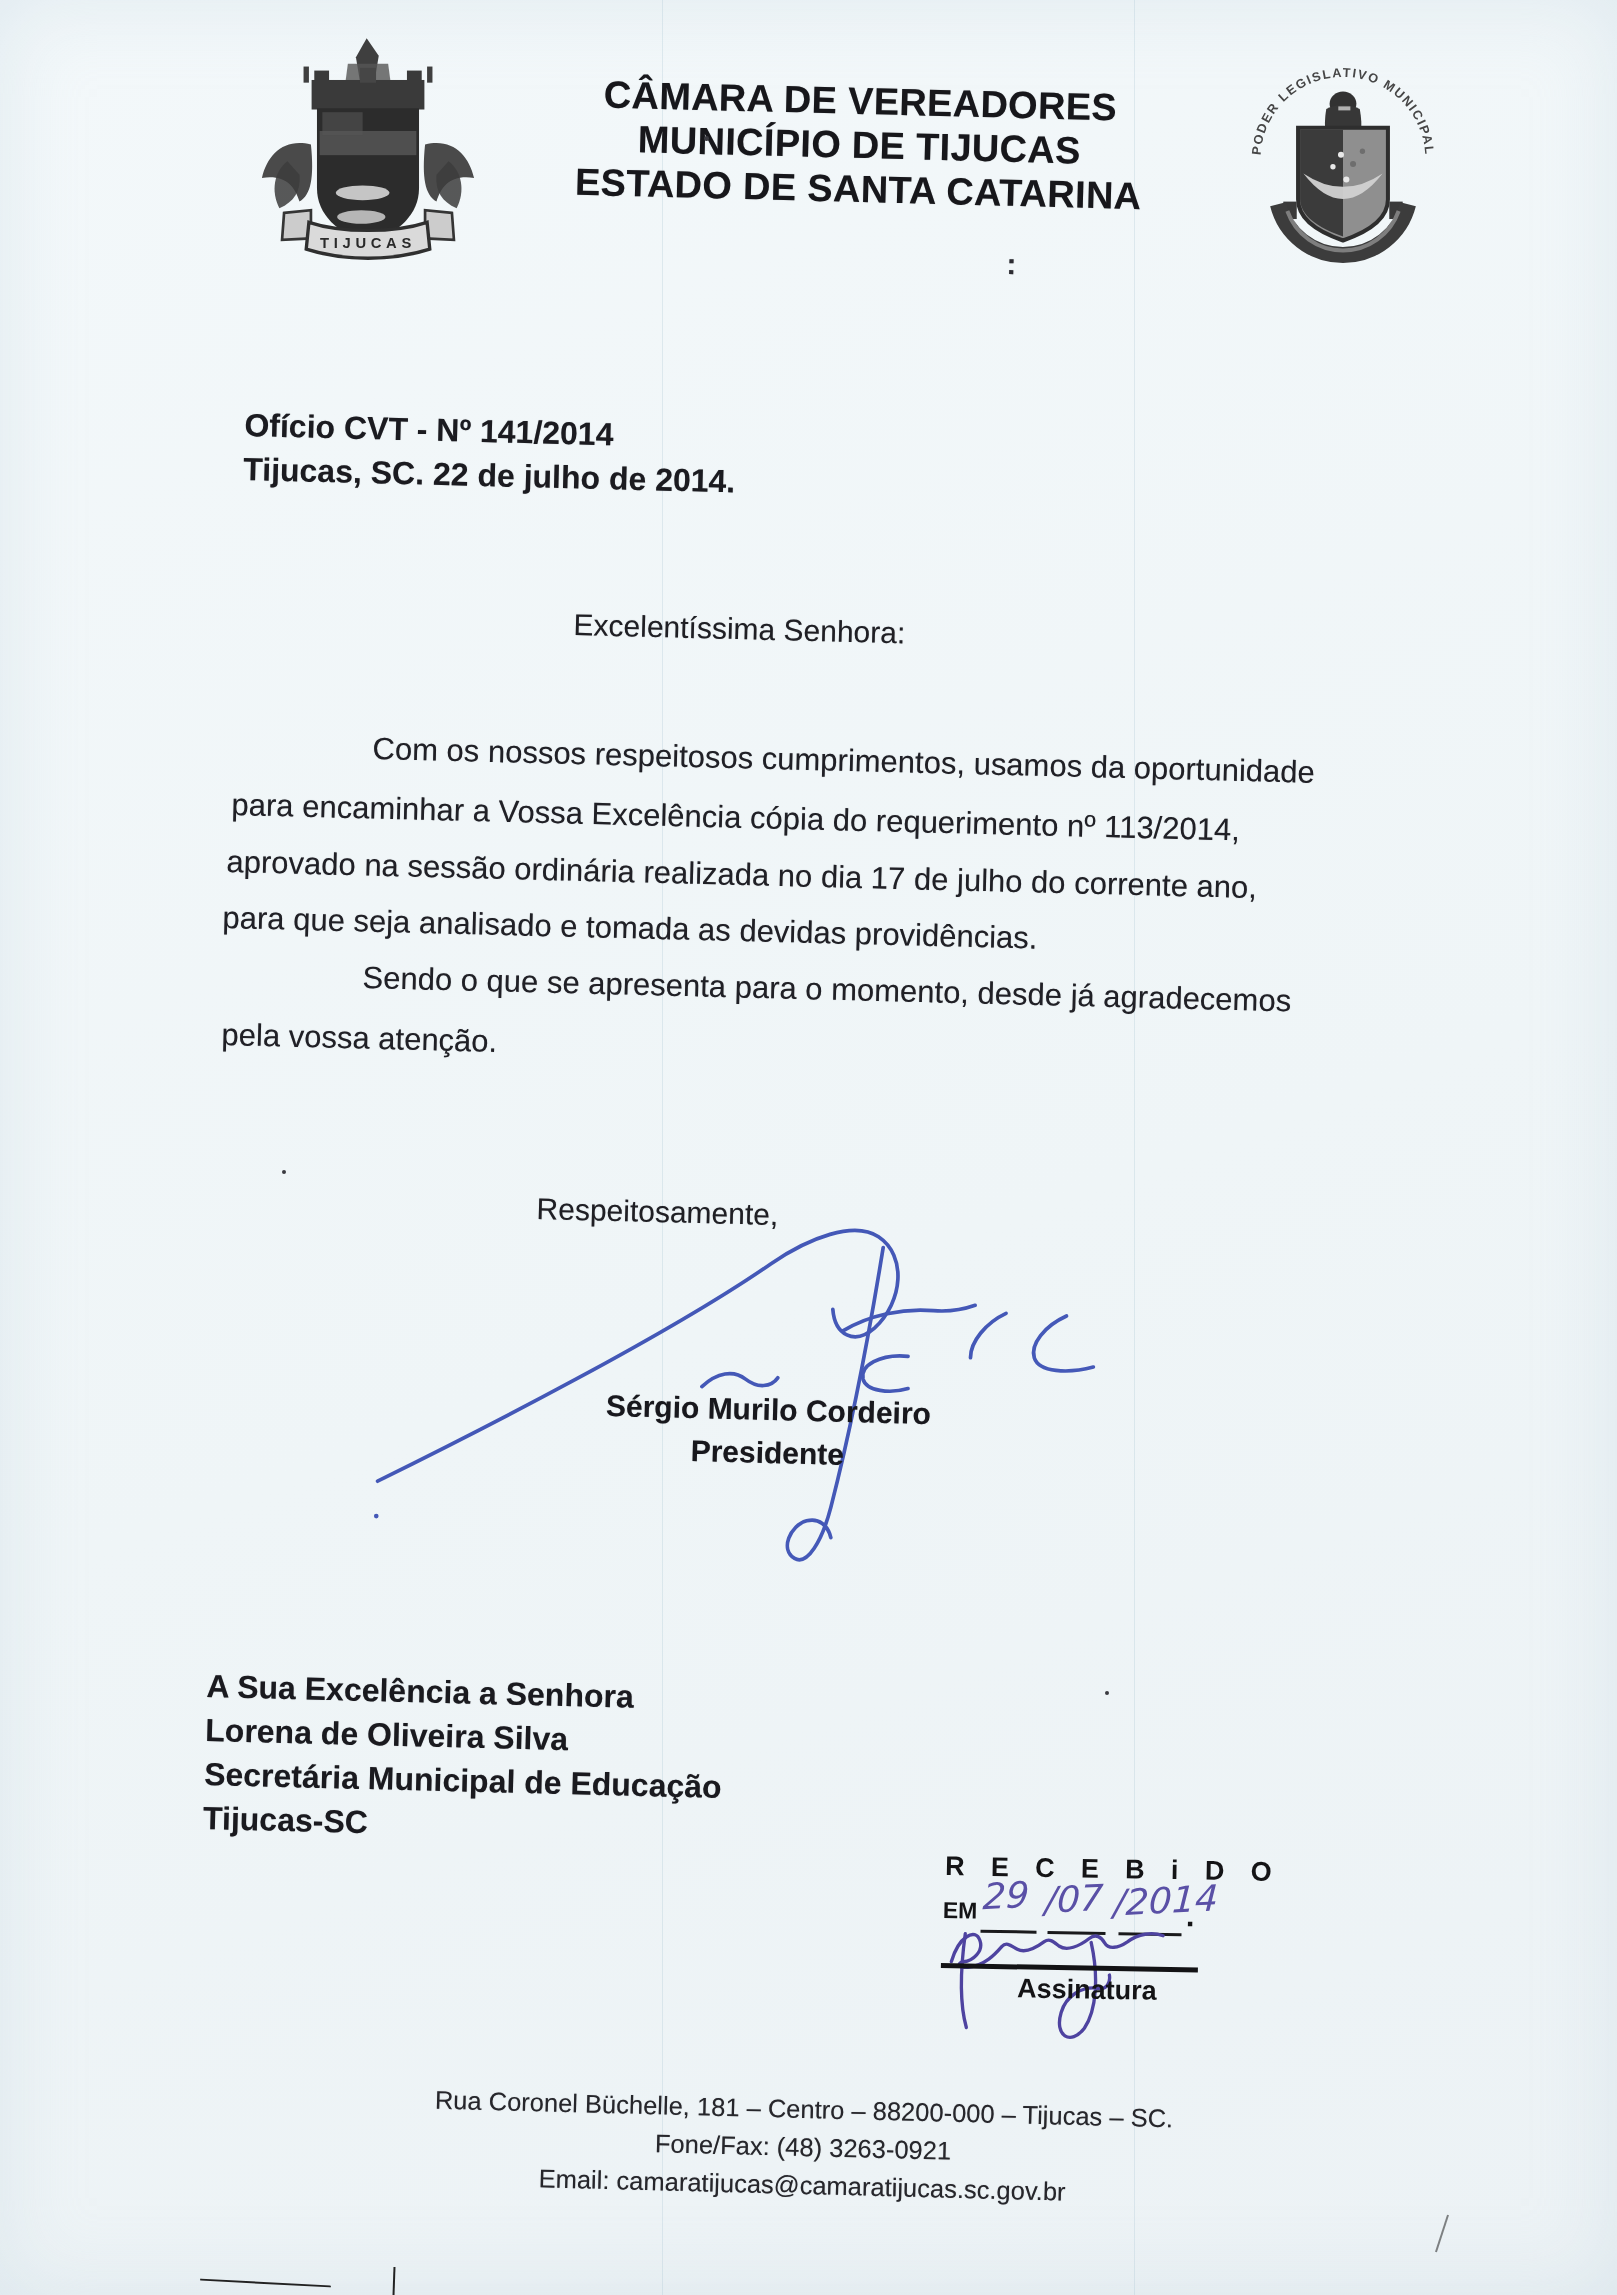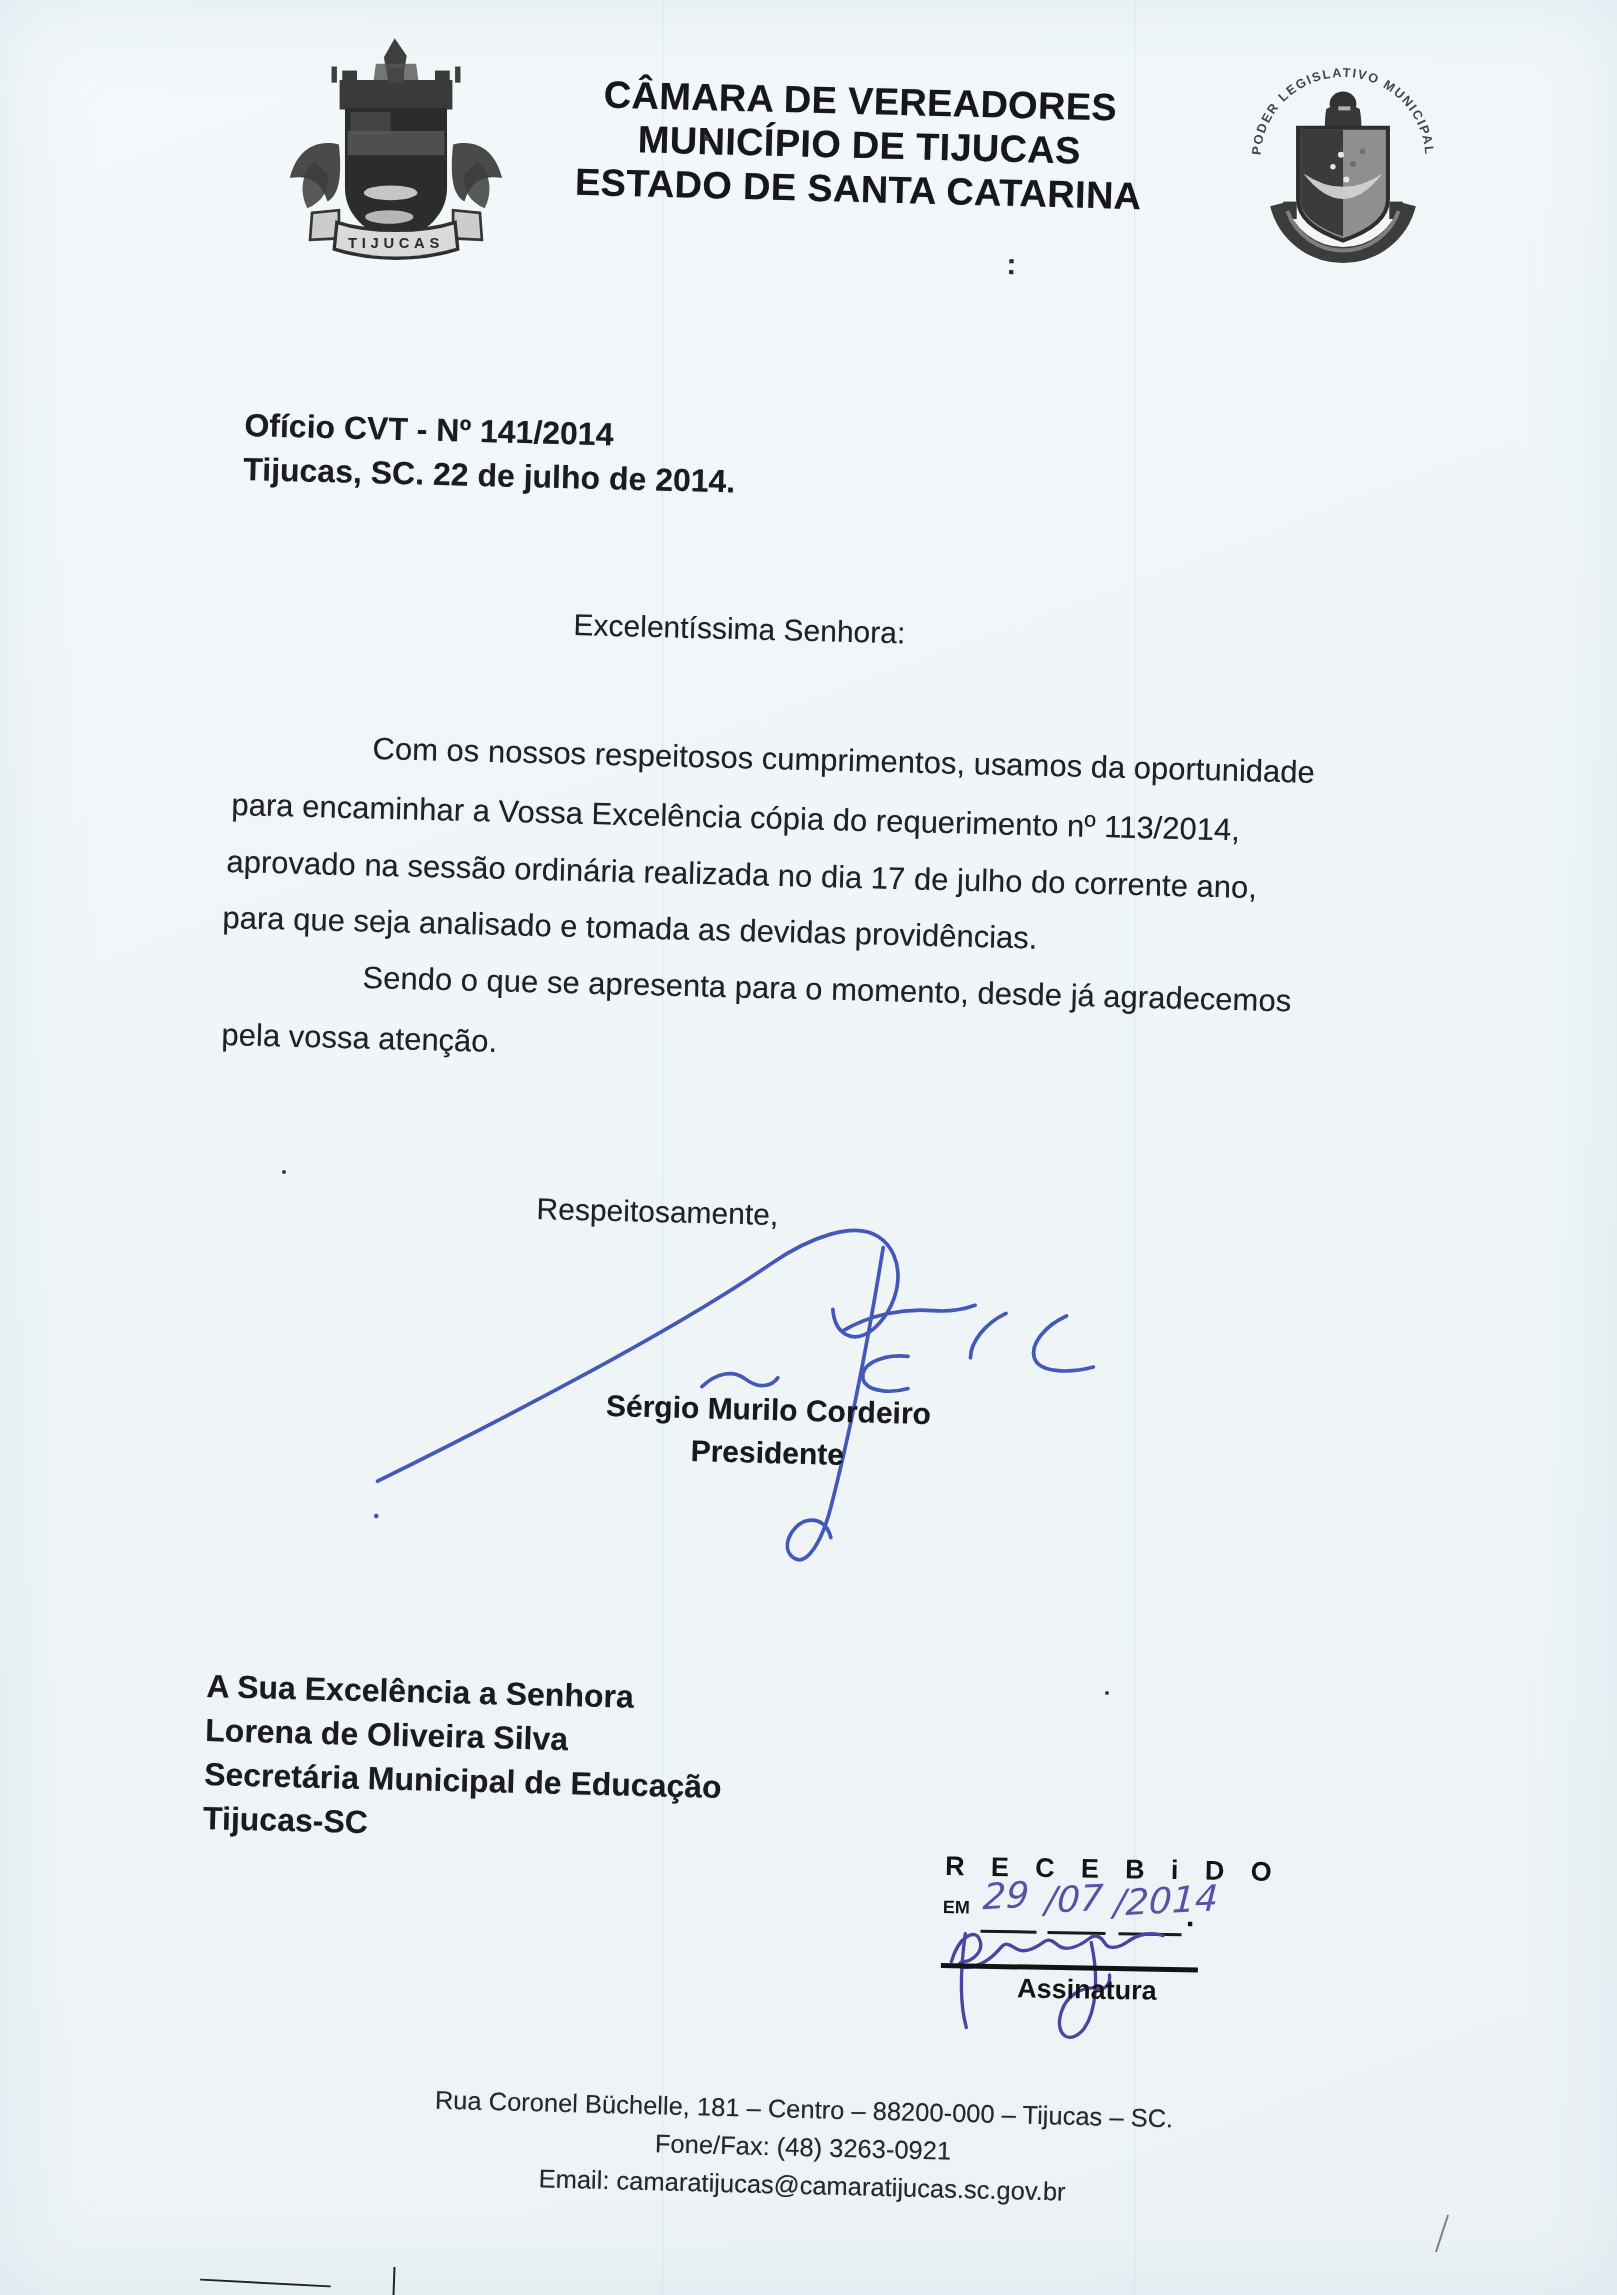--- a/index.html
+++ b/index.html
@@ -31,38 +31,38 @@
   .name-block{width:416px;text-align:center;font-weight:bold;font-size:30px;line-height:43px;color:#18181d;}
   .recipient{font-weight:bold;font-size:32px;line-height:44px;color:#1a1a1f;}
   .footer-block{width:1075px;text-align:center;font-size:25.5px;line-height:38px;color:#26262b;}
   .emblem{position:absolute;filter:blur(0.7px) grayscale(1);}
   .speck{position:absolute;background:#3a3a40;border-radius:50%;}
   .artifact{position:absolute;background:#222;}
   
   #stamp{position:absolute;left:940px;top:1846px;width:295px;height:228px;transform:rotate(1deg);transform-origin:0 0;}
   .stampc{position:absolute;color:#141416;font-family:"Liberation Sans",sans-serif;white-space:nowrap;}
   .recv{font-size:27px;font-weight:600;letter-spacing:9.4px;}
-  .em{font-size:18px;font-weight:600;}
+  .em{font-size:23px;font-weight:600;}
   .dateseg{position:absolute;height:2.7px;background:#1a1a1c;}
   .hwdate{position:absolute;color:#4e43a0;font-family:"DejaVu Sans",sans-serif;font-size:36px;font-style:italic;transform:skewX(-6deg) rotate(-4deg);opacity:.92;}
   .thickline{position:absolute;background:#131315;height:4.7px;}
   .assin{font-size:27px;font-weight:bold;width:175px;text-align:center;}
   svg{display:block;}
   .penblue{stroke:#3b50b4;fill:none;stroke-linecap:round;stroke-linejoin:round;}
   .penviolet{stroke:#4e43a0;fill:none;stroke-linecap:round;stroke-linejoin:round;}
 </style>
 </head>
 <body>
 
 <div id="sheet">
 
   <div class="fold" style="left:662px;"></div>
   <div class="fold" style="left:1134px;"></div>
 
-  <div class="emblem" style="left:275px;top:37px;width:242px;height:235px;">
+  <div class="emblem" style="left:247px;top:37px;width:242px;height:235px;">
     <svg width="242" height="235" viewBox="0 0 360 350">
 
       <path d="M178 2 L196 28 L190 64 L168 66 L162 30 Z" fill="#3f3f45"></path>
       <path d="M150 40 L210 40 L214 70 L146 70 Z" fill="#55555c" opacity=".8"></path>
 
       <rect x="96" y="64" width="168" height="44" fill="#3a3a40"></rect>
       <rect x="100" y="50" width="22" height="20" fill="#3a3a40"></rect>
       <rect x="168" y="46" width="24" height="22" fill="#46464c"></rect>
       <rect x="238" y="50" width="22" height="20" fill="#3a3a40"></rect>
       <rect x="84" y="44" width="8" height="24" fill="#3f3f45"></rect>

